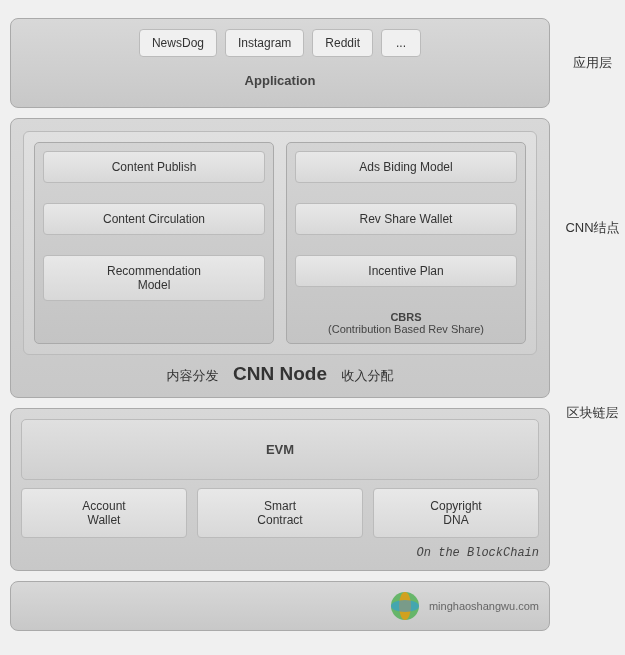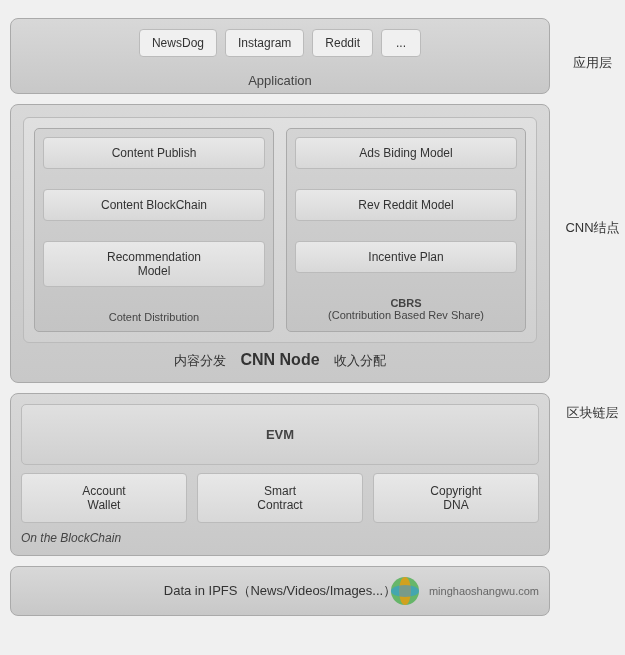--- a/index.html
+++ b/index.html
@@ -38,21 +38,21 @@
     .layer-box {
       background: linear-gradient(to bottom, #d8d8d8, #c8c8c8);
       border: 1px solid #aaa;
       border-radius: 8px;
       padding: 10px;
       position: relative;
     }
 
     
     .app-layer {
-      height: 76px;
+      height: 90px;
     }
 
     .app-layer .apps-row {
       display: flex;
       gap: 8px;
       justify-content: center;
       margin-bottom: 6px;
     }
 
     .app-box {
@@ -64,21 +64,21 @@
       color: #333;
     }
 
     .app-box.dots {
       padding: 6px 14px;
     }
 
     .layer-title {
       text-align: center;
       font-size: 13px;
-      font-weight: normal;
+      font-weight: bold;
       color: #444;
       margin-top: 16px;
     }
 
     
     .cnn-layer {
       padding: 12px;
     }
 
     .cnn-inner {
@@ -124,21 +124,21 @@
 
     .cnn-bottom-label {
       text-align: center;
       margin-top: 8px;
       font-size: 13px;
       color: #333;
     }
 
     .cnn-bottom-label .cnn-node {
       font-weight: bold;
-      font-size: 16px;
+      font-size: 19px;
     }
 
     
     .blockchain-layer {
       padding: 10px;
     }
 
     .evm-box {
       background: linear-gradient(to bottom, #e0e0e0, #d0d0d0);
       border: 1px solid #bbb;
@@ -163,24 +163,25 @@
       border: 1px solid #bbb;
       border-radius: 4px;
       padding: 10px 16px;
       font-size: 12px;
       text-align: center;
       color: #333;
       flex: 1;
     }
 
     .blockchain-bottom {
-      text-align: left;
+      text-align: right;
       font-size: 12px;
       color: #444;
       font-style: italic;
+      font-family: Liberation Mono, monospace;
     }
 
     
     .ipfs-layer {
       height: 50px;
       display: flex;
       align-items: center;
       justify-content: center;
     }
 
@@ -253,36 +254,33 @@
     </div>
 
     <div class="layer-box cnn-layer">
       <div class="cnn-inner">
 
         <div class="cnn-column">
           <div class="cnn-item">
             <span>Content Publish</span>
           </div>
           <div class="cnn-item">
-            <span>Content BlockChain</span>
+            <span>Content Circulation</span>
           </div>
           <div class="cnn-item">
             <span>Recommendation<br>Model</span>
           </div>
-          <div class="cnn-col-label">
-            <span>Cotent Distribution</span>
-          </div>
         </div>
 
         <div class="cnn-column">
           <div class="cnn-item">
             <span>Ads Biding Model</span>
           </div>
           <div class="cnn-item">
-            <span>Rev Reddit Model</span>
+            <span>Rev Share Wallet</span>
           </div>
           <div class="cnn-item">
             <span>Incentive Plan</span>
           </div>
           <div class="cnn-col-label">
             <span class="bold">CBRS</span><br>
             <span>(Contribution Based Rev Share)</span>
           </div>
         </div>
       </div>
@@ -301,21 +299,20 @@
           <span>Smart<br>Contract</span>
         </div>
         <div class="blockchain-item">
           <span>Copyright<br>DNA</span>
         </div>
       </div>
       <div class="blockchain-bottom">On the BlockChain</div>
     </div>
 
     <div class="layer-box ipfs-layer watermark-area">
-      <span class="ipfs-text">Data in IPFS（News/Videos/Images...）</span>
       <div class="watermark-logo">
         <svg class="watermark-icon" viewBox="0 0 32 32">
           <circle cx="16" cy="16" r="14" fill="#4CAF50" opacity="0.8"></circle>
           <ellipse cx="16" cy="16" rx="6" ry="14" fill="#FF9800" opacity="0.7"></ellipse>
           <ellipse cx="16" cy="16" rx="14" ry="6" fill="#2196F3" opacity="0.5"></ellipse>
         </svg>
         <span class="watermark-text">minghaoshangwu.com</span>
       </div>
     </div>
 

